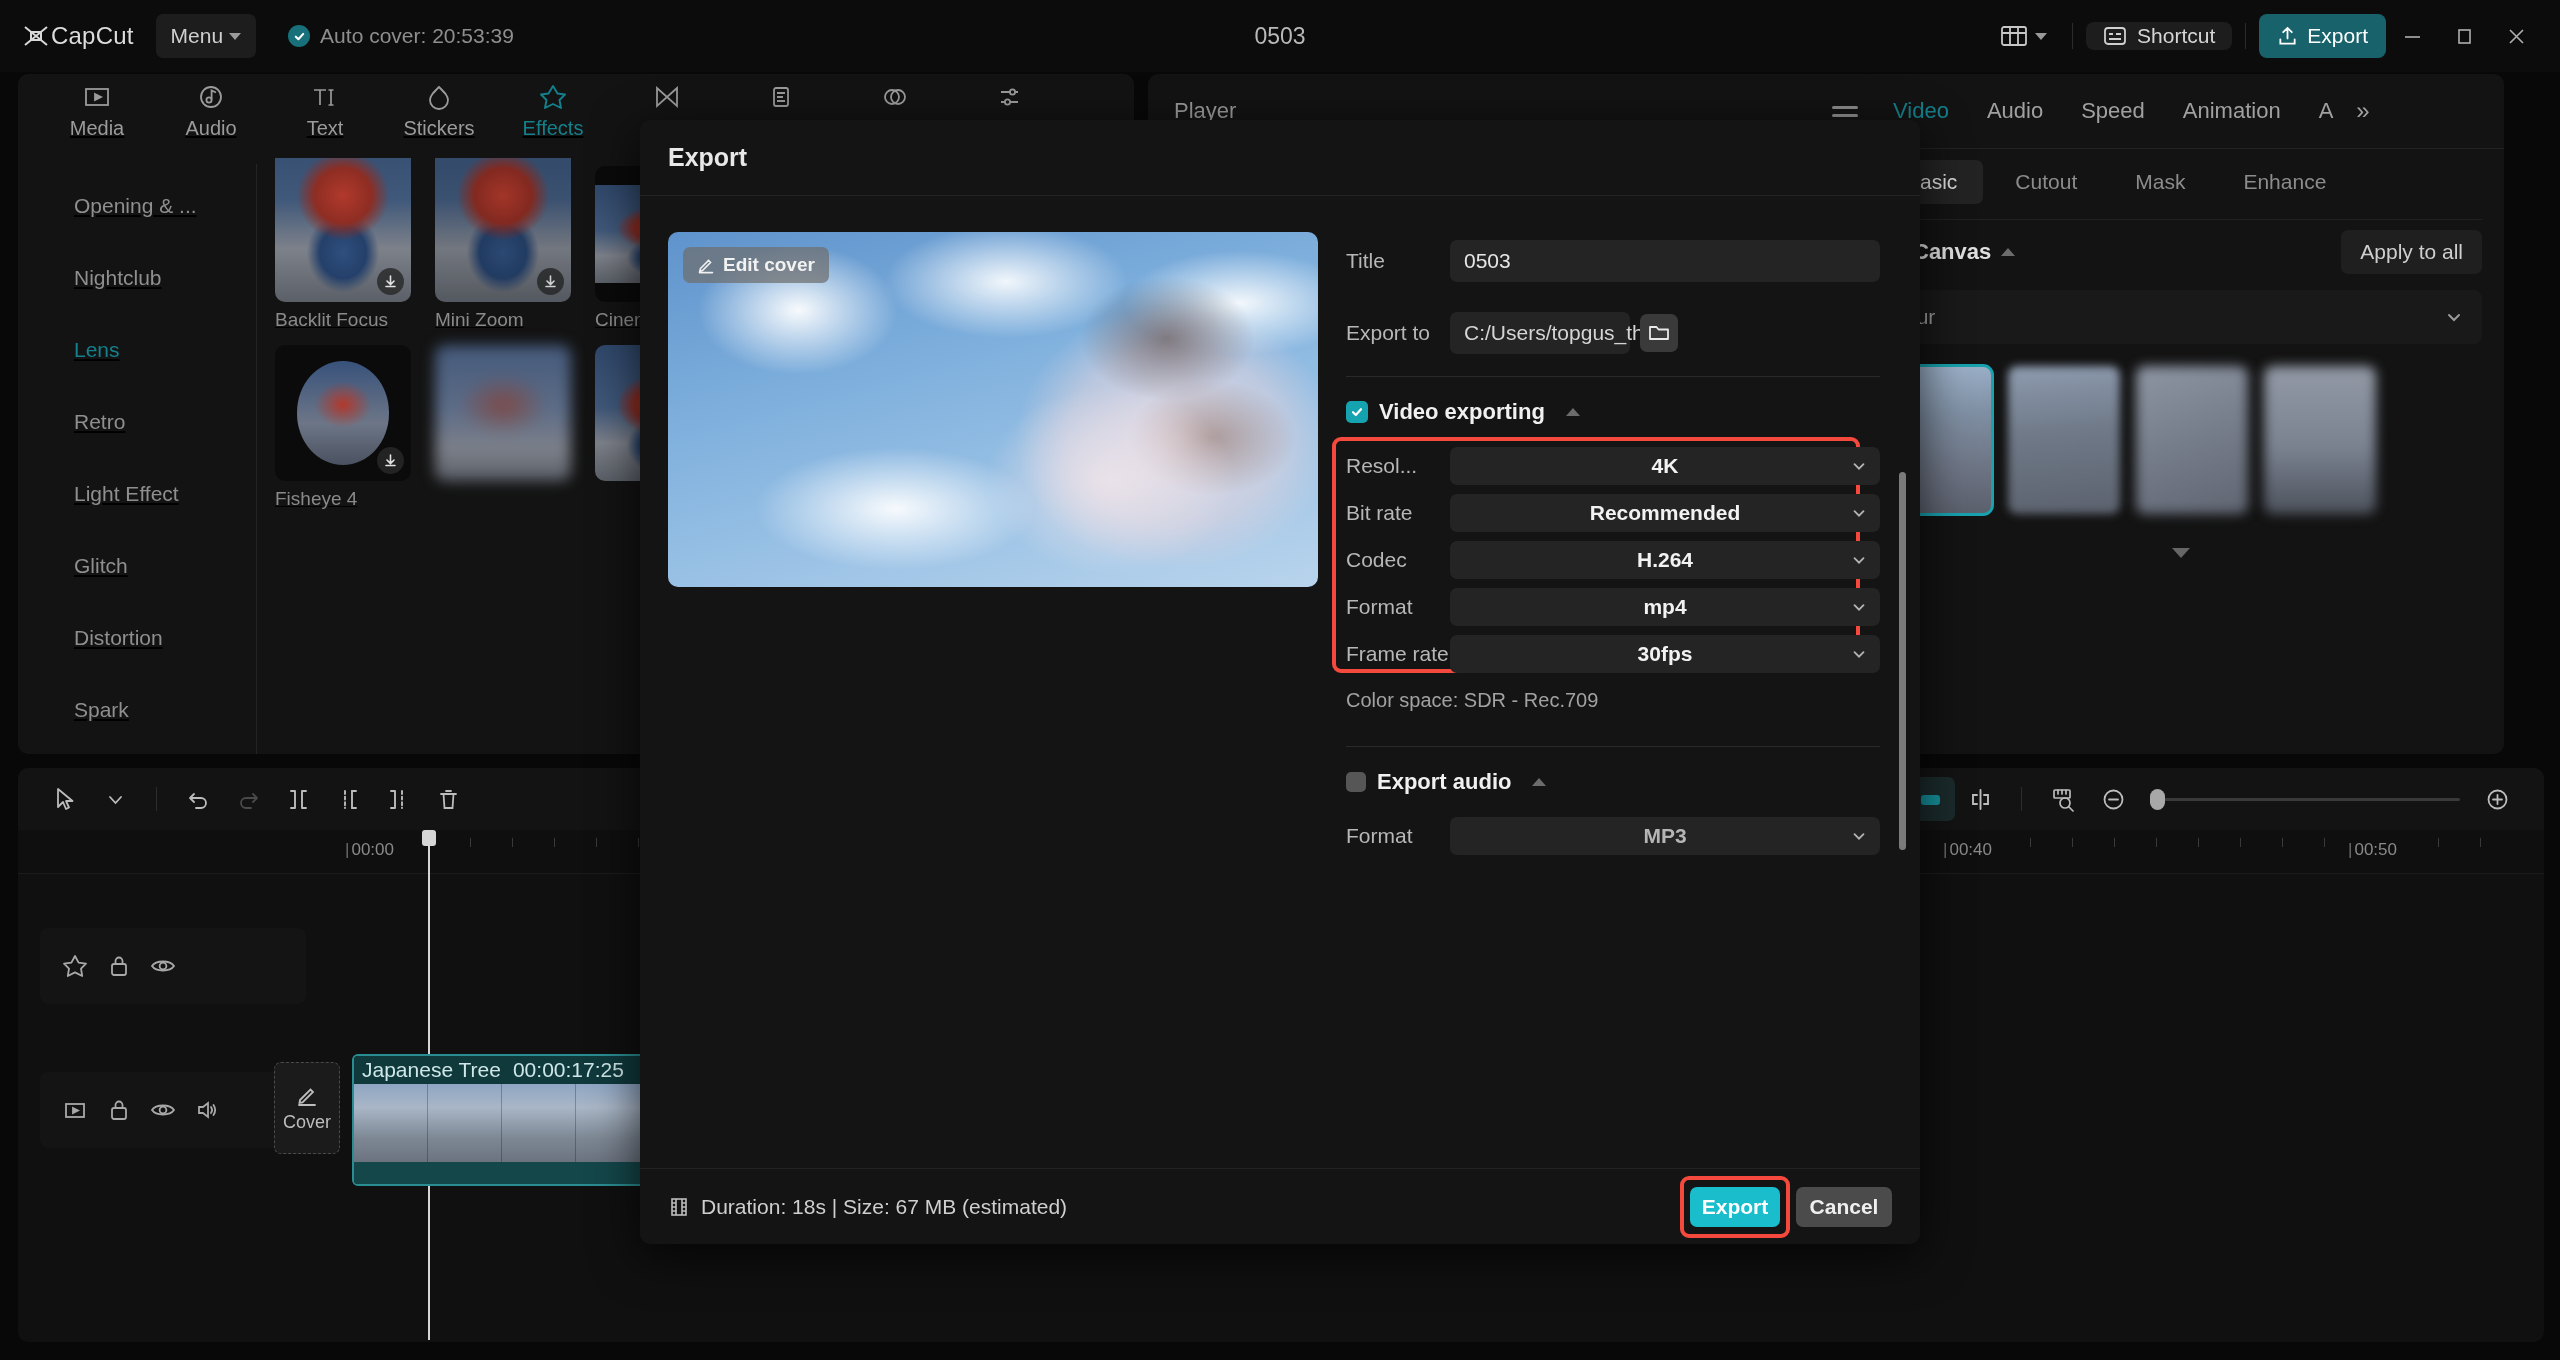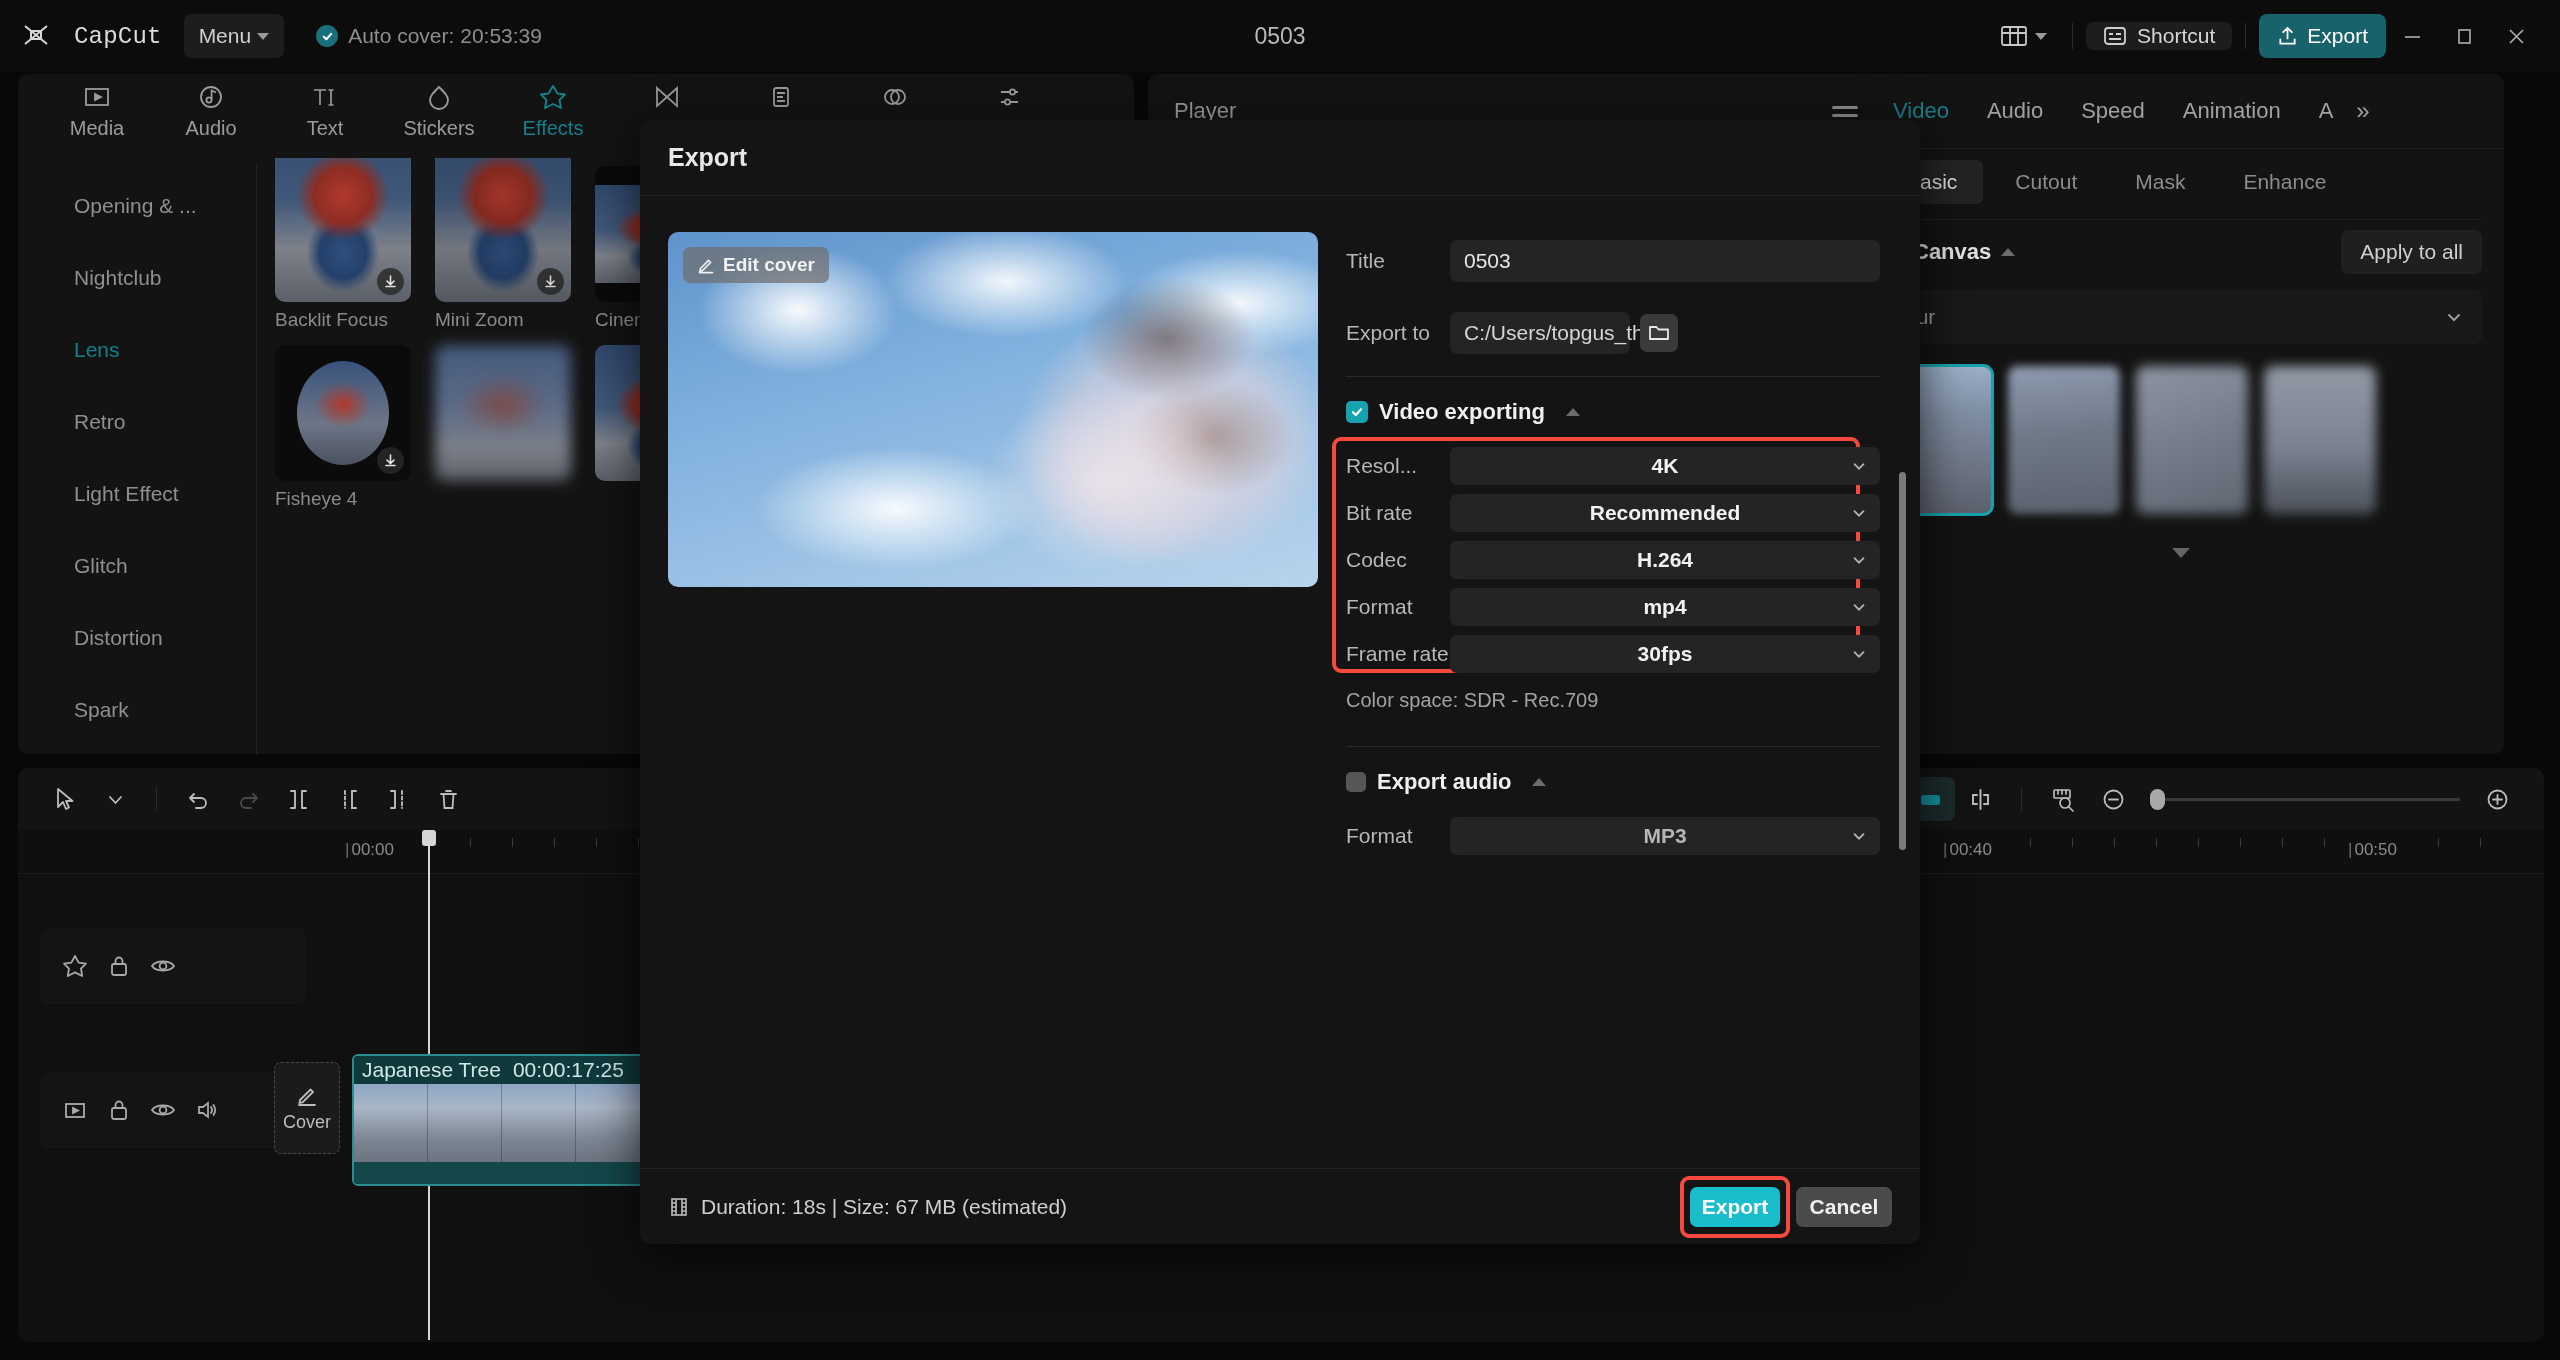--- a/index.html
+++ b/index.html
@@ -9,21 +9,21 @@
     font-family: "Liberation Sans", sans-serif;
     overflow: hidden;
   }
   #app { position: relative; width: 2560px; height: 1360px; background: #080808; }
 
   
   .titlebar {
     position: absolute; left: 0; top: 0; width: 2560px; height: 72px;
     background: #0c0c0c; display: flex; align-items: center;
   }
-  .logo-wrap { display: flex; gap: 24px; margin-left: 22px; font-family: Liberation Mono, monospace; }
+  .logo-wrap { display: flex; align-items: center; gap: 1px; margin-left: 22px; }
   .logo-glyph { width: 28px; height: 24px; color: #d8d8d8; }
   .logo-text { color: #dcdcdc; font-size: 24px; letter-spacing: .2px; }
   .menu-btn {
     margin-left: 22px; height: 44px; padding: 0 15px;
     background: #1d1d1d; border-radius: 7px;
     display: flex; align-items: center; gap: 6px;
     color: #cfcfcf; font-size: 21px;
   }
   .caret-sm { width: 0; height: 0; border-left: 6px solid transparent; border-right: 6px solid transparent; border-top: 7px solid #9a9a9a; }
   .autosave { margin-left: 32px; display: flex; align-items: center; gap: 10px; }
@@ -51,21 +51,21 @@
     display: flex; align-items: center; gap: 9px; height: 44px; padding: 0 18px;
     background: #18636b; border-radius: 8px; color: #ffffff; font-size: 21px;
   }
   .export-btn-top svg { width: 21px; height: 21px; }
   .wctl { width: 52px; height: 46px; display: flex; align-items: center; justify-content: center; color: #b0b0b0; }
   .wctl svg { width: 19px; height: 19px; }
 
   
   .left-panel {
     position: absolute; left: 18px; top: 74px; width: 1116px; height: 680px;
-    background: #131313; border-radius: 10px; overflow: hidden;
+    background: #131313; border-radius: 10px; overflow: hidden; text-decoration: underline;
   }
   .lp-tabs { display: flex; align-items: flex-start; height: 84px; padding-left: 22px; gap: 0; }
   .lp-tab { width: 114px; padding-top: 8px; display: flex; flex-direction: column; align-items: center; gap: 5px; }
   .lp-tab svg { width: 32px; height: 30px; }
   .lp-tab span { font-size: 20px; color: #9b9b9b; }
   .lp-tab.active svg { color: #14808c; }
   .lp-tab.active span { color: #14808c; }
 
   .lp-body { display: flex; height: 596px; }
   .lp-cats { width: 238px; padding-top: 12px; }

